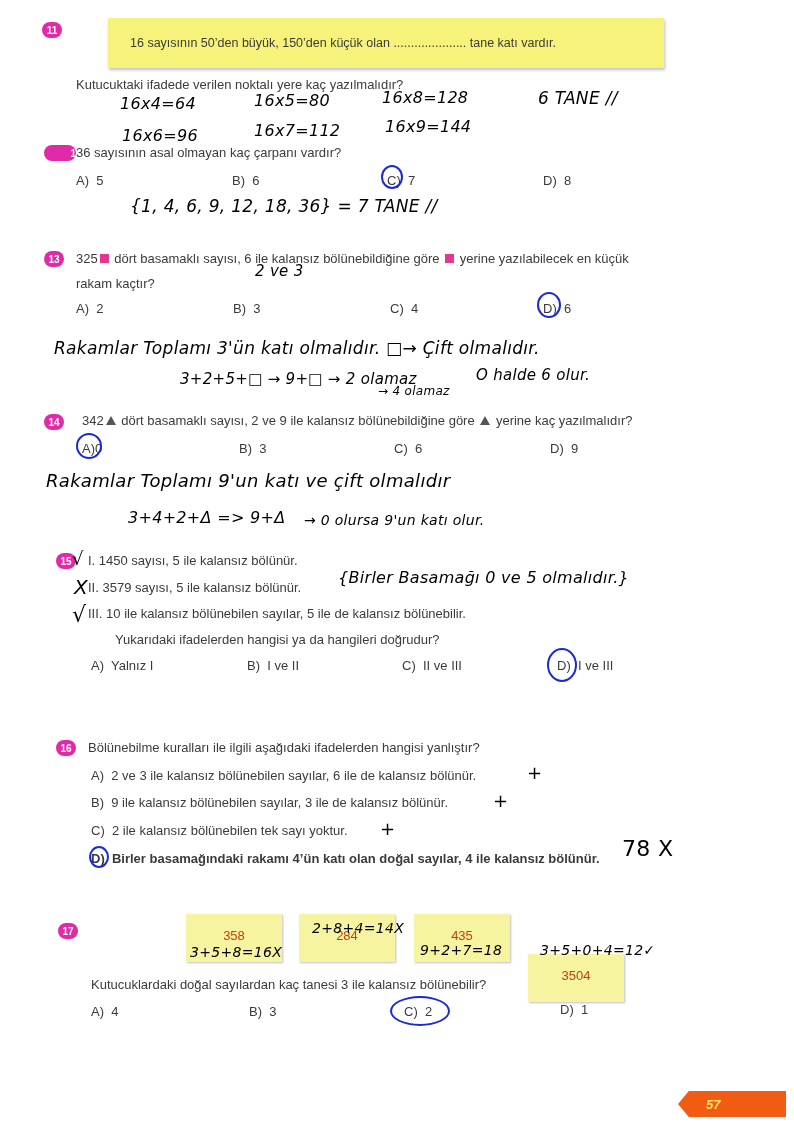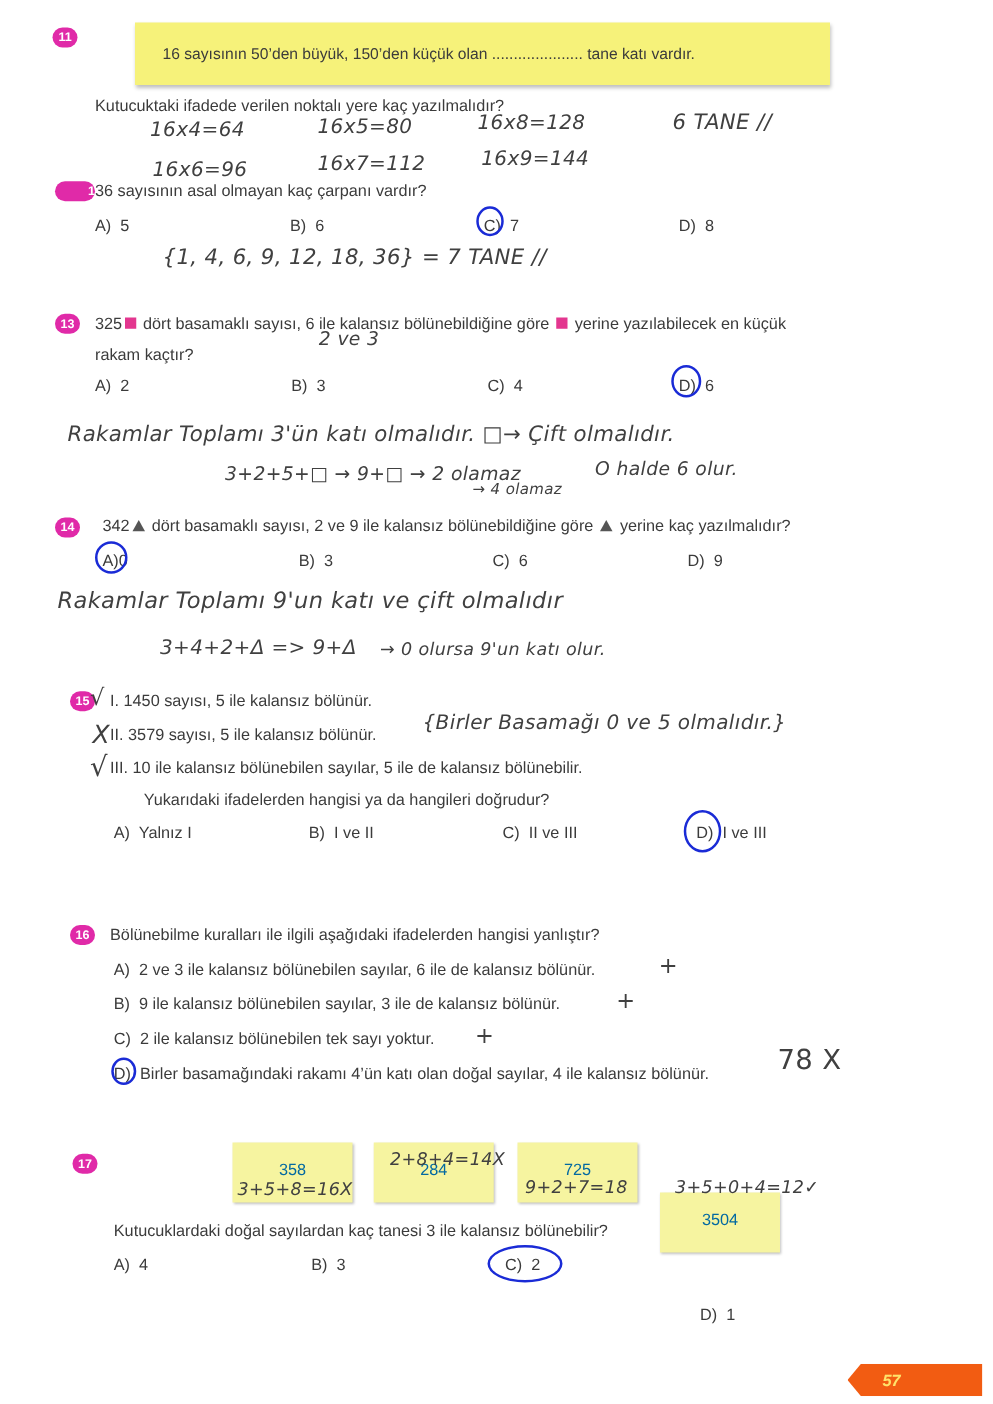--- a/index.html
+++ b/index.html
@@ -10,38 +10,38 @@
     background: #e02aa8; color: #fff; font-size: 10px; font-weight: bold;
     display: flex; align-items: center; justify-content: center;
     font-family: "Liberation Sans", sans-serif;
   }
   .yellow-box {
     position: absolute; background: #f6f27a;
     box-shadow: 1px 2px 3px rgba(0,0,0,0.25);
   }
   .print { position: absolute; font-size: 13px; color: #3b3b3b; white-space: nowrap; }
   .hand {
-    position: absolute; white-space: nowrap; color: #404040;
+    position: absolute; white-space: nowrap; color: #000000;
     font-family: "DejaVu Sans", sans-serif; font-style: italic;
     font-size: 16px; letter-spacing: 0.3px;
   }
   .circle { position: absolute; border: 2px solid #1a2bd6; border-radius: 50%; }
   .sq { display: inline-block; width: 9px; height: 9px; background: #e3368f; margin: 0 2px; vertical-align: 0px; }
   .tri { display: inline-block; width: 0; height: 0; border-left: 5px solid transparent; border-right: 5px solid transparent; border-bottom: 9px solid #555; margin: 0 2px; }
   .page-badge {
     position: absolute; left: 678px; top: 1091px; width: 108px; height: 26px;
     background: #f25c12;
     clip-path: polygon(10% 0, 100% 0, 100% 100%, 10% 100%, 0 50%);
     color: #ffe36b; font-weight: bold; font-style: italic; font-size: 13px;
     display: flex; align-items: center; padding-left: 28px;
   }
   .numbox {
     position: absolute; width: 96px; height: 48px; background: #f6f4a0;
     box-shadow: 1px 1px 2px rgba(0,0,0,0.25);
-    text-align: center; font-size: 13px; color: #0369a1; padding-top: 14px;
+    text-align: center; font-size: 13px; color: #c2410c; padding-top: 14px;
   }
 </style>
 </head>
 <body>
 
 <div class="qnum" style="left:42px;top:22px;">11</div>
 <div class="yellow-box" style="left:108px;top:18px;width:556px;height:50px;">
   <span class="print" style="left:22px;top:18px;font-size:12.5px;">16 sayısının 50’den büyük, 150’den küçük olan ..................... tane katı vardır.</span>
 </div>
 <div class="print" style="left:76px;top:77px;">Kutucuktaki ifadede verilen noktalı yere kaç yazılmalıdır?</div>
@@ -103,35 +103,35 @@
 <div class="circle" style="left:547px;top:648px;width:30px;height:34px;"></div>
 
 <div class="qnum" style="left:56px;top:740px;">16</div>
 <div class="print" style="left:88px;top:740px;">Bölünebilme kuralları ile ilgili aşağıdaki ifadelerden hangisi yanlıştır?</div>
 <div class="print" style="left:91px;top:768px;"><span>A)</span>&nbsp; <span>2 ve 3 ile kalansız bölünebilen sayılar, 6 ile de kalansız bölünür.</span></div>
 <div class="hand" style="left:527px;top:762px;font-size:18px;font-style:normal;">+</div>
 <div class="print" style="left:91px;top:795px;"><span>B)</span>&nbsp; <span>9 ile kalansız bölünebilen sayılar, 3 ile de kalansız bölünür.</span></div>
 <div class="hand" style="left:493px;top:790px;font-size:18px;font-style:normal;">+</div>
 <div class="print" style="left:91px;top:823px;"><span>C)</span>&nbsp; <span>2 ile kalansız bölünebilen tek sayı yoktur.</span></div>
 <div class="hand" style="left:380px;top:818px;font-size:18px;font-style:normal;">+</div>
-<div class="print" style="left:91px;top:851px;"><span>D)</span>&nbsp; <span>Birler basamağındaki rakamı 4’ün katı olan doğal sayılar, 4 ile kalansız bölünür.</span></div>
+<div class="print" style="left:91px;top:851px;font-weight:bold;"><span>D)</span>&nbsp; <span>Birler basamağındaki rakamı 4’ün katı olan doğal sayılar, 4 ile kalansız bölünür.</span></div>
 <div class="circle" style="left:89px;top:846px;width:20px;height:22px;"></div>
 <div class="hand" style="left:622px;top:836px;font-size:22px;font-style:normal;">78 X</div>
 
 <div class="qnum" style="left:58px;top:923px;">17</div>
 <div class="numbox" style="left:186px;top:914px;"><span>358</span></div>
 <div class="numbox" style="left:299px;top:914px;"><span>284</span></div>
-<div class="numbox" style="left:414px;top:914px;"><span>725</span></div>
+<div class="numbox" style="left:414px;top:914px;"><span>435</span></div>
 <div class="numbox" style="left:528px;top:914px;margin-top:40px;"><span>3504</span></div>
 <div class="hand" style="left:190px;top:944px;font-size:14px;">3+5+8=16X</div>
 <div class="hand" style="left:312px;top:920px;font-size:14px;">2+8+4=14X</div>
 <div class="hand" style="left:420px;top:942px;font-size:14px;">9+2+7=18</div>
 <div class="hand" style="left:540px;top:942px;font-size:14px;">3+5+0+4=12✓</div>
 <div class="print" style="left:91px;top:977px;">Kutucuklardaki doğal sayılardan kaç tanesi 3 ile kalansız bölünebilir?</div>
 <div class="print" style="left:91px;top:1004px;"><span>A)</span>&nbsp; <span>4</span></div>
 <div class="print" style="left:249px;top:1004px;"><span>B)</span>&nbsp; <span>3</span></div>
 <div class="print" style="left:404px;top:1004px;"><span>C)</span>&nbsp; <span>2</span></div>
 <div class="circle" style="left:390px;top:996px;width:60px;height:30px;"></div>
-<div class="print" style="left:560px;top:1002px;margin-top:42px;"><span>D)</span>&nbsp; <span>1</span></div>
+<div class="print" style="left:560px;top:1002px;"><span>D)</span>&nbsp; <span>1</span></div>
 
 <div class="page-badge">
   <span>57</span>
 </div>
 
 </body></html>

